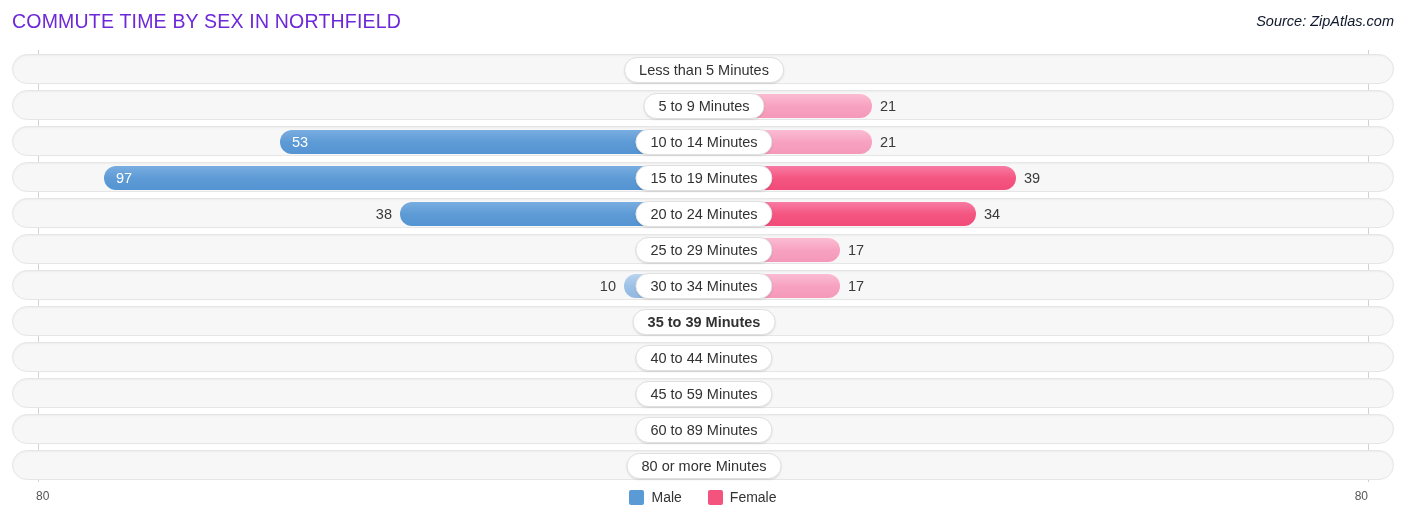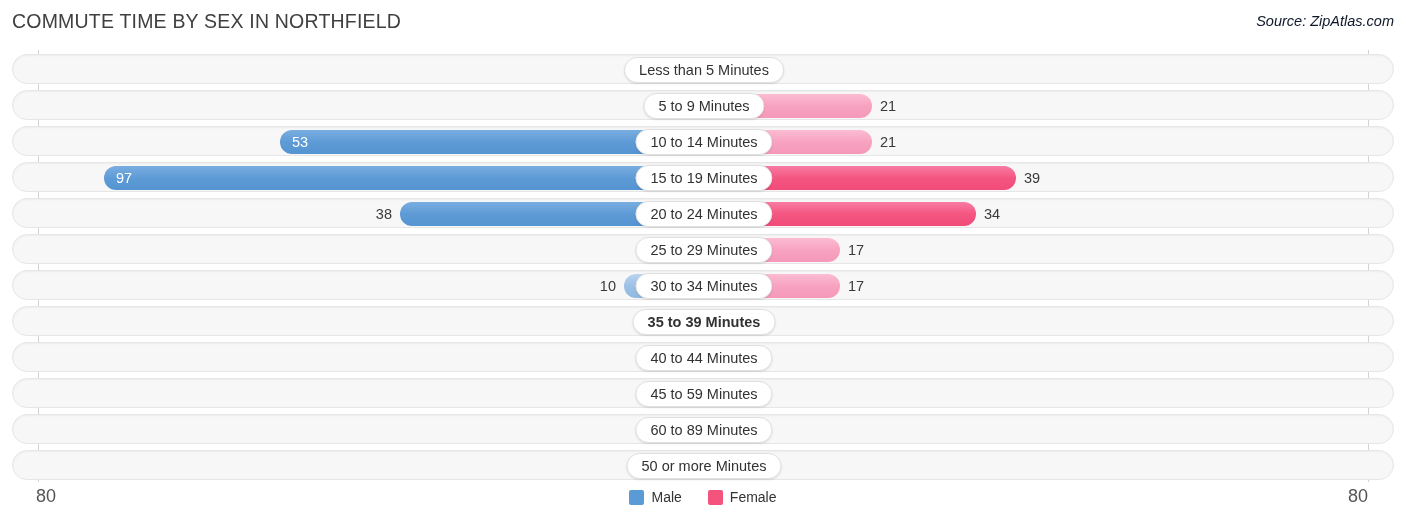--- a/index.html
+++ b/index.html
@@ -6,21 +6,21 @@
   html, body {
     width: 1406px; height: 523px;
     background: #ffffff;
     font-family: "Liberation Sans", sans-serif;
     overflow: hidden;
   }
   .chart-root { position: relative; width: 1406px; height: 523px; }
 
   .chart-title {
     position: absolute; left: 12px; top: 10px;
-    font-size: 19.5px; color: #404040; letter-spacing: .2px;
+    font-size: 19.5px; color: #6d28d9; letter-spacing: .2px;
     white-space: nowrap;
   }
   .chart-source {
     position: absolute; right: 12px; top: 13px;
     font-size: 14.5px; color: #0f172a; font-style: italic;
     white-space: nowrap;
   }
 
   .plot {
     position: absolute; left: 0; top: 50px;
@@ -85,21 +85,21 @@
     padding: 0 14px;
     transform: translateX(-50%);
     box-shadow: 0 1px 2px rgba(0,0,0,.10);
     z-index: 5;
   }
 
   .footer {
     position: absolute; left: 0; top: 484px; width: 1406px; height: 30px;
   }
   .axis-end {
-    position: absolute; top: 0; font-size: 18px; color: #555;
+    position: absolute; top: 0; font-size: 12px; color: #555;
     line-height: 24px;
   }
   .axis-end.left  { left: 36px; }
   .axis-end.right { right: 38px; }
 
   .legend {
     position: absolute; left: 0; top: 0; width: 1406px;
     display: flex; justify-content: center; align-items: center; gap: 26px;
     height: 26px;
   }
@@ -243,21 +243,21 @@
       </div>
       <div class="row" style="top: 400px;">
         <div class="bar-wrap left-side">
           <div class="bar male" style="width: 38px;"></div>
           <div class="val outside-left" style="right: 46px;">0</div>
         </div>
         <div class="bar-wrap right-side">
           <div class="bar female" style="width: 38px;"></div>
           <div class="val outside-right" style="left: 46px;">0</div>
         </div>
-        <div class="center-pill" style="left: 691px;">50 or more Minutes</div>
+        <div class="center-pill" style="left: 691px;">80 or more Minutes</div>
       </div>
     </div>
 
   <div class="footer">
     <div class="axis-end left">80</div>
     <div class="axis-end right">80</div>
 
     <div class="legend">
       <div class="legend-item">
         <span class="legend-swatch male"></span>

